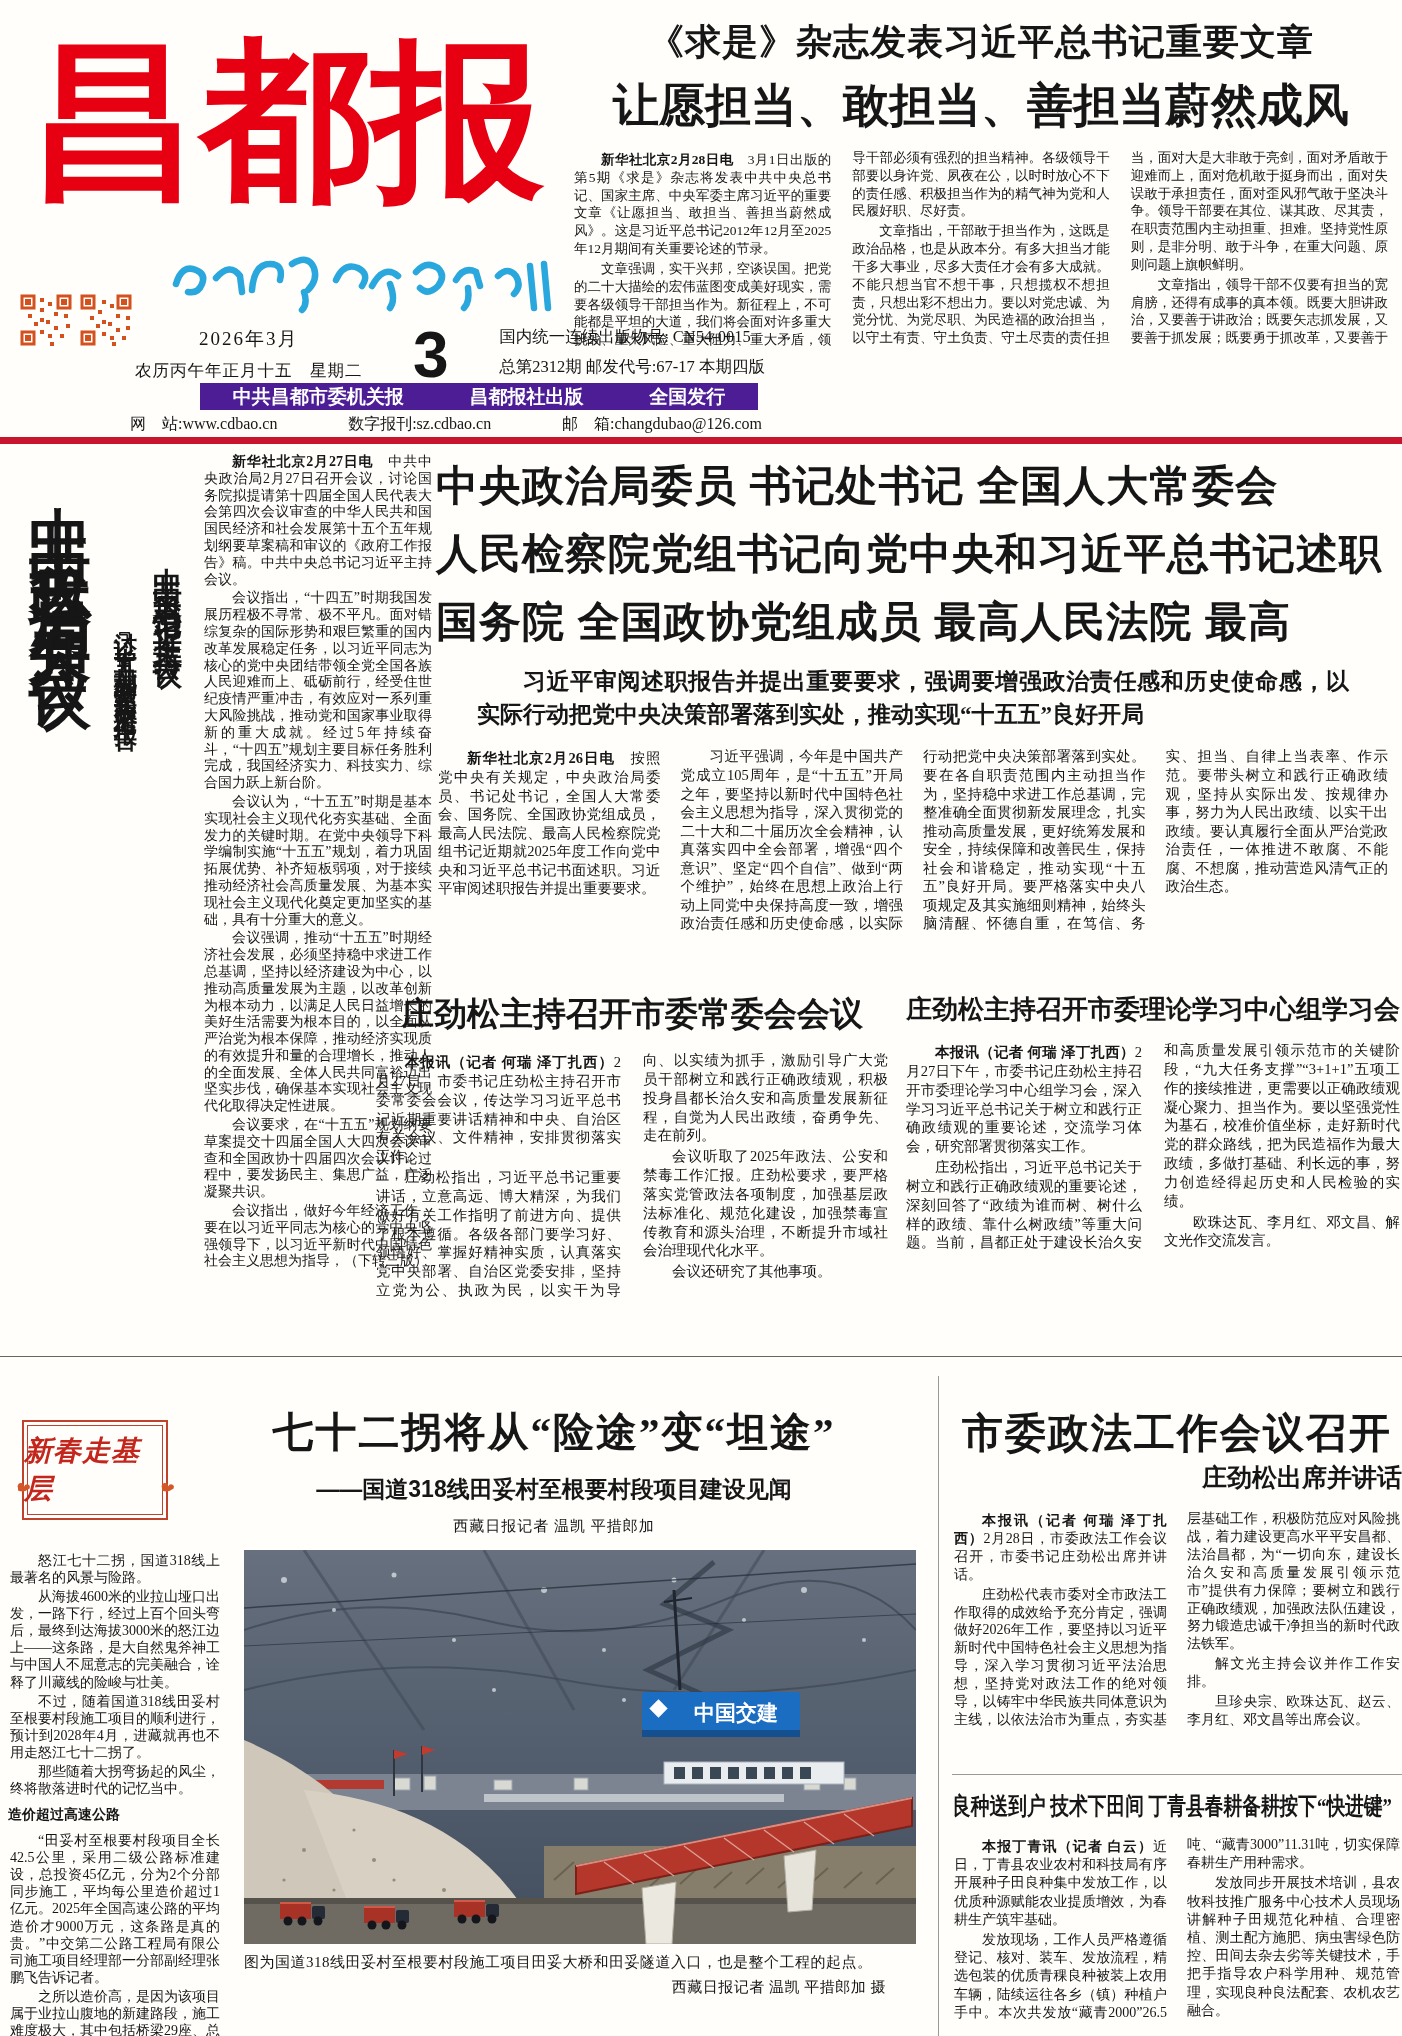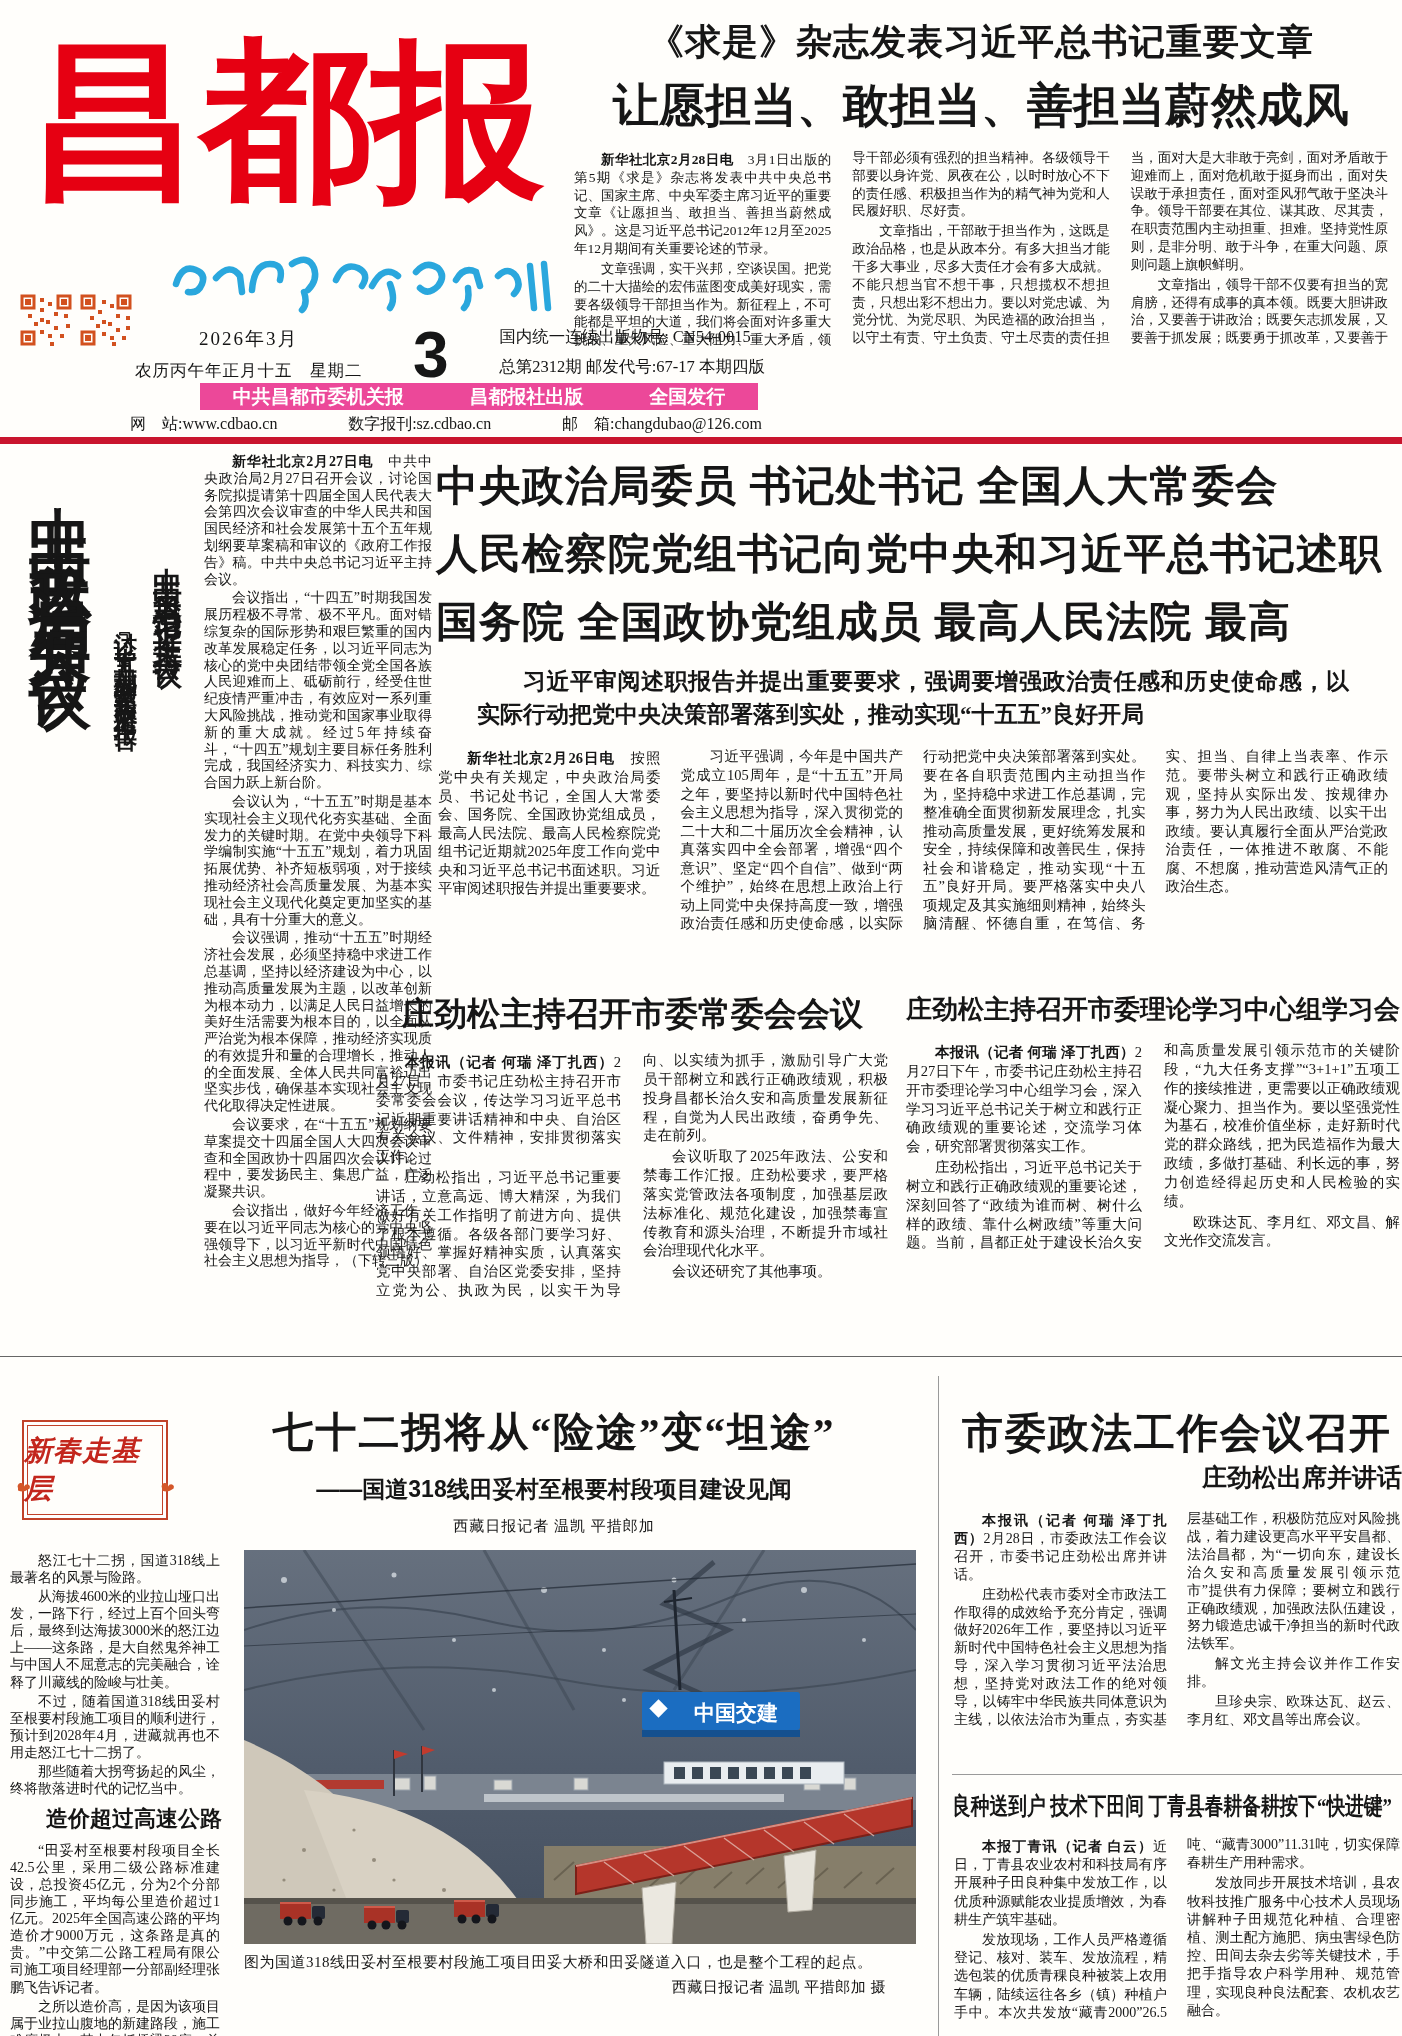--- a/index.html
+++ b/index.html
@@ -15,21 +15,21 @@
                font-family:"DejaVu Serif","Liberation Serif",serif;}
   .tibetan{left:168px;top:250px;}
   .qr-block{left:20px;top:294px;}
   .pub-info{left:135px;top:326px;width:630px;display:flex;justify-content:space-between;align-items:flex-start;}
   .pub-dates{text-align:center;}
   .pub-month{font-size:19px;letter-spacing:2px;}
   .pub-lunar{font-size:16.5px;margin-top:8px;letter-spacing:1px;}
   .pub-day{font-size:64px;font-weight:900;line-height:.92;font-family:"Liberation Sans","DejaVu Sans",sans-serif;margin:0 6px;}
   .pub-serial{font-size:16.5px;}
   .pub-serial div+div{margin-top:8px;}
-  .org-bar{left:200px;top:383px;width:558px;height:27px;background:#ec4899;color:#fff;
+  .org-bar{left:200px;top:383px;width:558px;height:27px;background:#4c1d95;color:#fff;
            display:flex;justify-content:space-around;align-items:center;
            font-family:"Liberation Sans","DejaVu Sans",sans-serif;font-weight:700;font-size:19px;}
   .contact-row{left:130px;top:414px;width:632px;display:flex;justify-content:space-between;font-size:16px;}
   .red-rule{left:0;top:437px;width:1402px;height:7px;background:#c9152e;}
   
   .qiushi{left:572px;top:18px;width:818px;}
   .kicker{text-align:center;font-family:"Liberation Sans","DejaVu Sans",sans-serif;font-weight:800;font-size:36px;letter-spacing:1px;}
   .q-head{text-align:center;font-family:"Liberation Sans","DejaVu Sans",sans-serif;font-weight:900;font-size:46px;margin-top:8px;}
   .q-body{margin-top:12px;column-count:3;column-gap:17px;height:202px;overflow:hidden;
           font-size:13.5px;line-height:1.32;}
@@ -69,22 +69,22 @@
          display:flex;align-items:center;justify-content:center;}
   .badge-text{font-size:28px;font-weight:900;color:#c3261d;font-style:italic;letter-spacing:1px;}
   .badge svg{position:absolute;}
   .badge .cloud-l{left:-9px;top:56px;}
   .badge .cloud-r{right:-9px;top:56px;}
   .feature-head{left:180px;top:1405px;width:748px;text-align:center;}
   .f-headline{font-size:41px;font-weight:900;letter-spacing:2px;}
   .f-subhead{font-family:"Liberation Sans","DejaVu Sans",sans-serif;font-weight:800;font-size:23px;margin-top:14px;}
   .f-byline{font-size:15px;margin-top:12px;letter-spacing:1px;}
   .f-col{left:8px;top:1550px;width:214px;height:486px;overflow:hidden;font-size:14px;line-height:1.22;}
-  .crosshead{text-align:right;font-family:"Liberation Sans","DejaVu Sans",sans-serif;
-             font-weight:900;font-size:22px;margin:9px 0;}
+  .crosshead{text-align:left;font-family:"Liberation Sans","DejaVu Sans",sans-serif;
+             font-weight:900;font-size:14px;margin:9px 0;}
   .photo{left:244px;top:1550px;width:672px;height:394px;}
   .photo svg{display:block;width:672px;height:394px;}
   .caption{left:244px;top:1952px;width:672px;font-size:15px;line-height:1.45;letter-spacing:.5px;}
   .credit{text-align:right;padding-right:30px;margin-top:3px;}
   
   .zhengfa{left:952px;top:1406px;width:450px;}
   .z-head{text-align:center;font-family:"Liberation Sans","DejaVu Sans",sans-serif;font-weight:900;font-size:41px;letter-spacing:2px;}
   .z-sub{text-align:right;font-weight:700;font-size:25px;}
   .z-body{margin-top:16px;column-count:2;column-gap:16px;height:246px;overflow:hidden;font-size:14px;line-height:1.28;}
   .liangzhong{left:952px;top:1790px;width:450px;}

